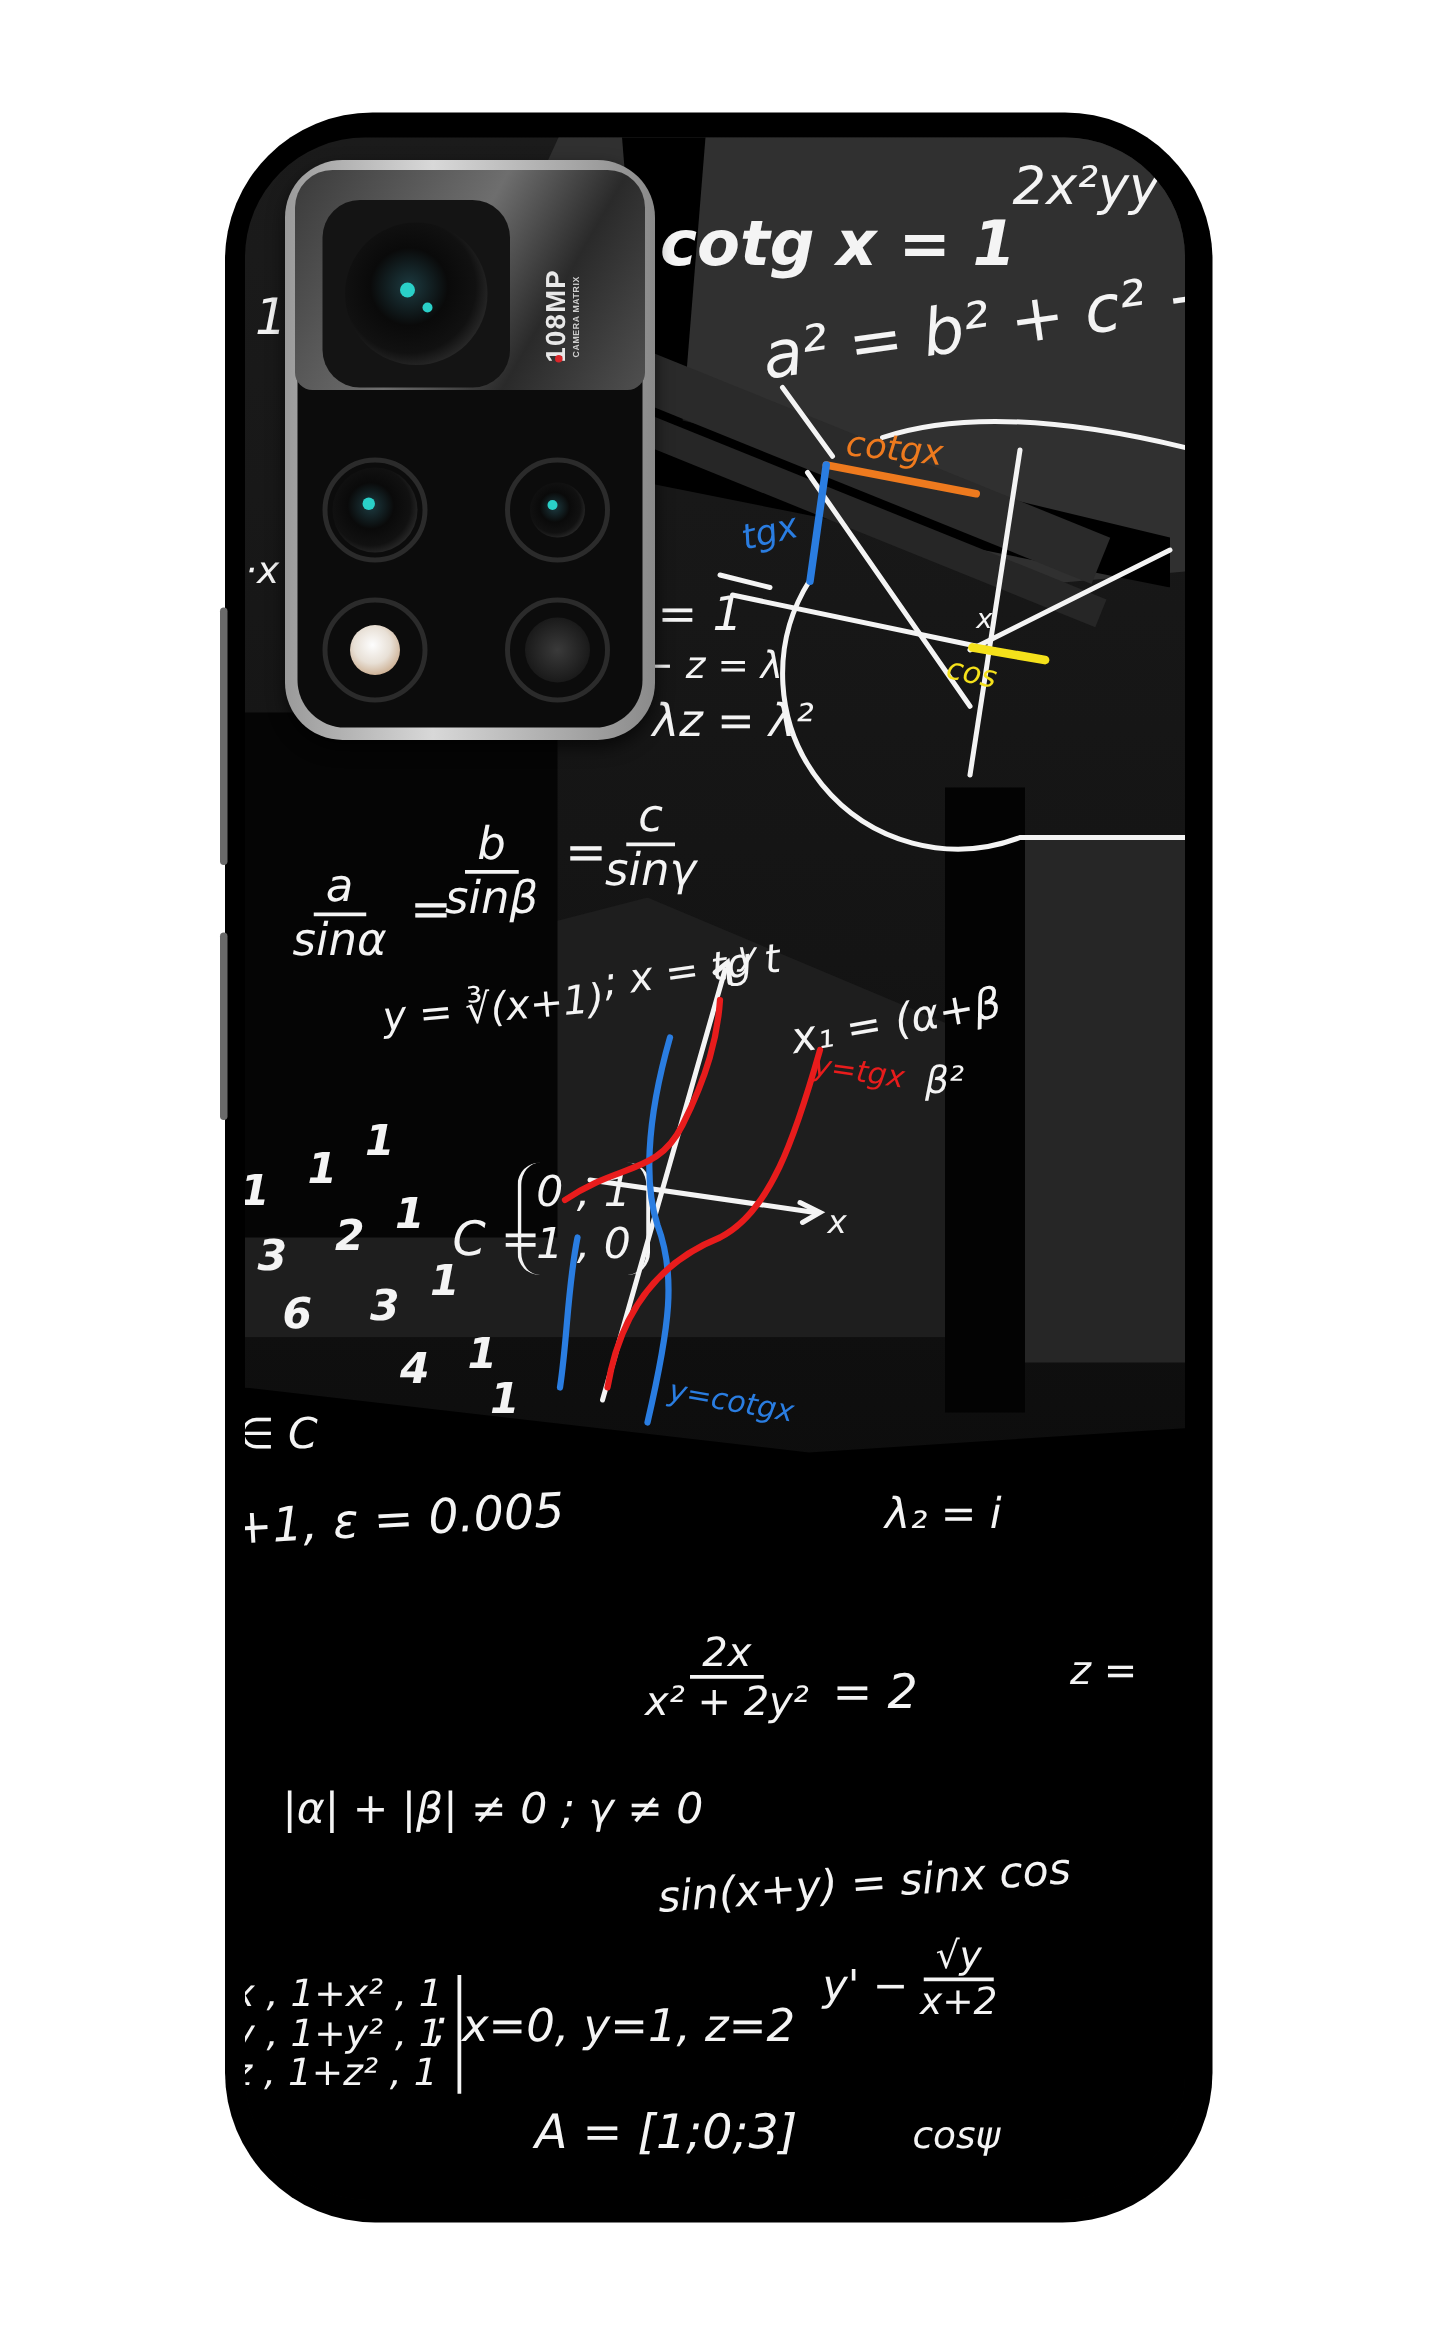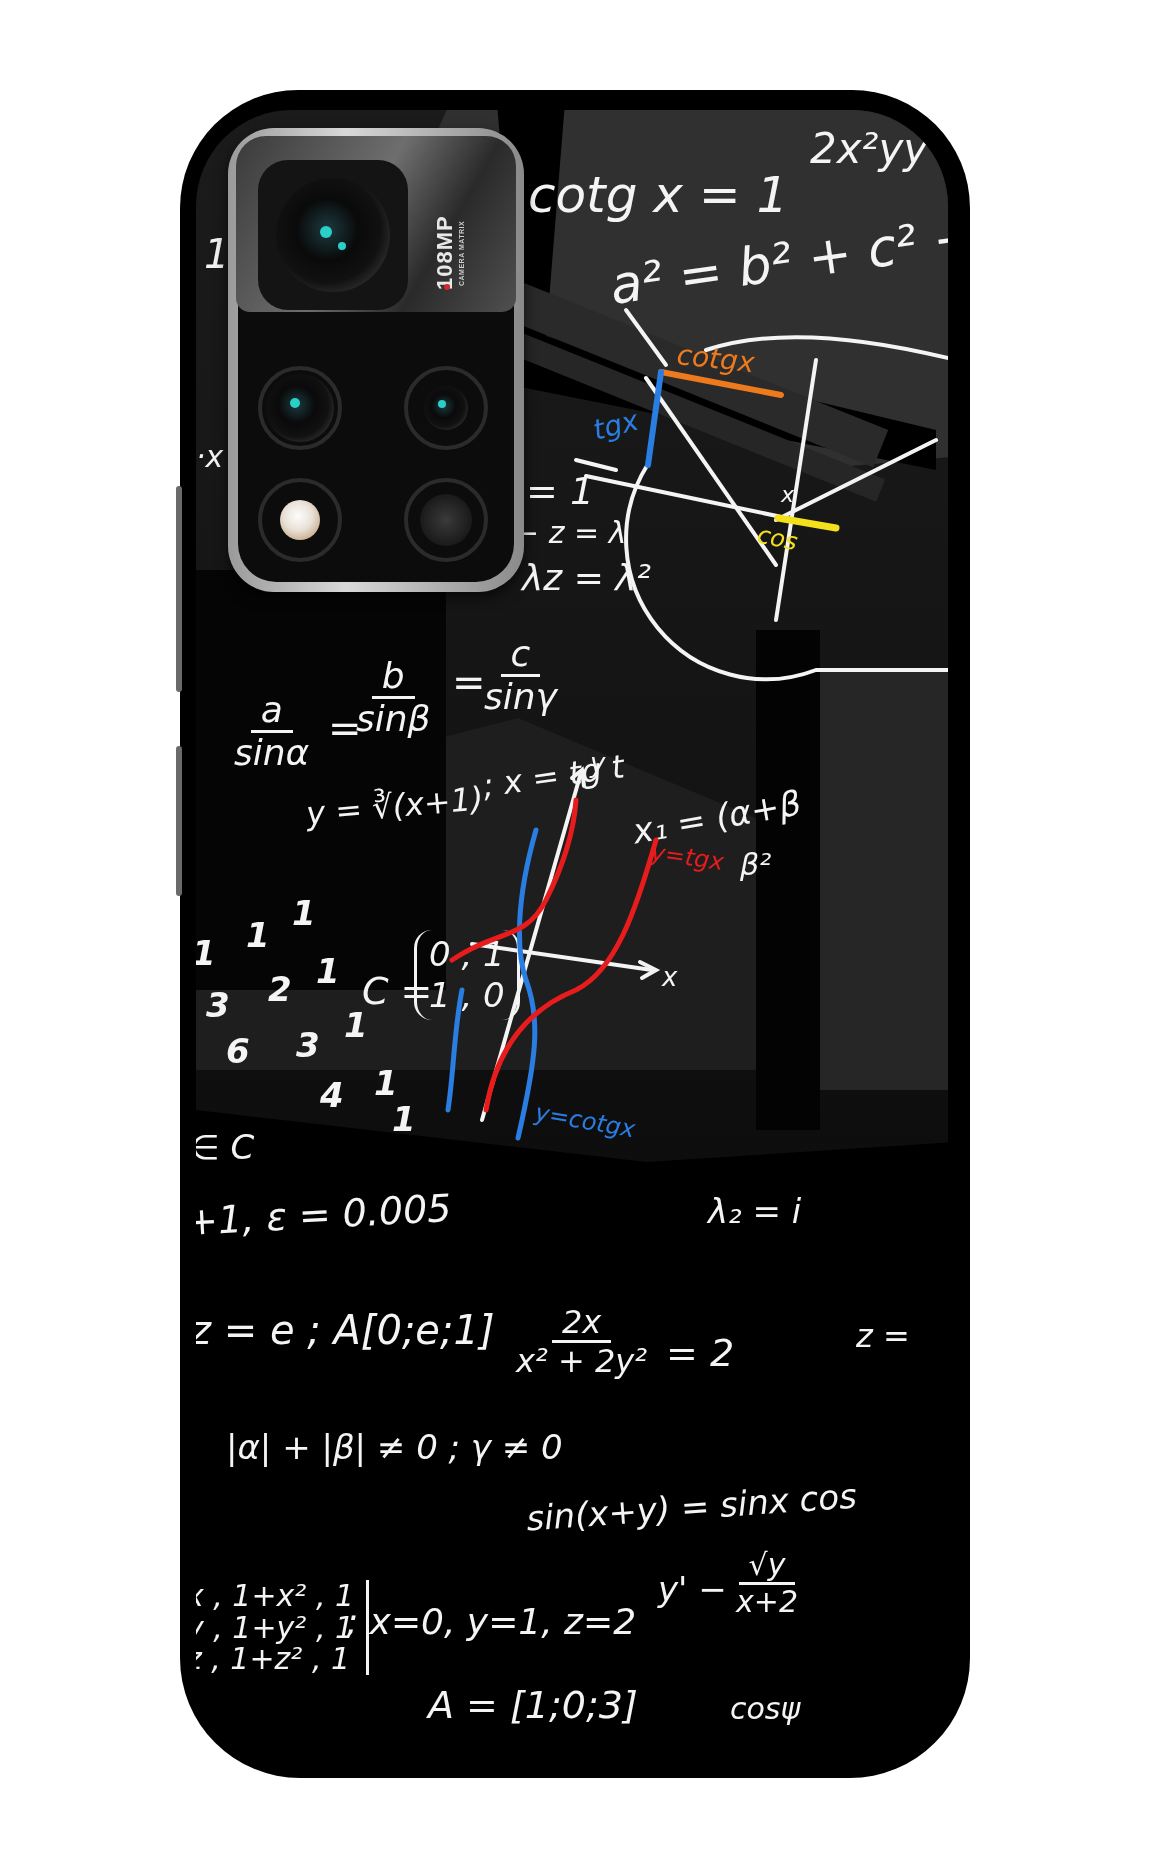--- a/index.html
+++ b/index.html
@@ -68,21 +68,21 @@
   <div class="dark" style="left:240px;top:200px;width:500px;height:200px;clip-path:polygon(0 0,100% 60%,100% 80%,0 30%);"></div>
   <div class="shade" style="left:280px;top:240px;width:420px;height:40px;transform:rotate(22deg);background:#2a2a2a;"></div>
   <div class="shade" style="left:280px;top:290px;width:420px;height:24px;transform:rotate(22deg);background:#262626;"></div>
   <div class="shade" style="left:-20px;top:520px;width:760px;height:440px;clip-path:polygon(0 40%,45% 20%,100% 60%,100% 100%,0 100%);background:#1e1e1e;"></div>
   <div class="dark" style="left:0;top:460px;width:250px;height:420px;background:#050505;"></div>
   <div class="shade" style="left:620px;top:560px;width:132px;height:420px;background:#262626;"></div>
   <div class="dark" style="left:560px;top:520px;width:64px;height:500px;background:#030303;"></div>
   <div class="dark" style="left:0;top:1000px;width:752px;height:650px;background:#000;clip-path:polygon(0 0,60% 8%,100% 5%,100% 100%,0 100%);"></div>
 
   <div class="chalk" style="left:614px;top:18px;font-size:42px;">2x²yy</div>
-  <div class="chalk" style="left:332px;top:60px;font-size:50px;">cotg x = 1</div>
+  <div class="chalk" style="left:332px;top:60px;font-size:50px;font-weight:bold;">cotg x = 1</div>
   <div class="chalk" style="left:418px;top:150px;font-size:52px;transform:rotate(-8deg);transform-origin:left bottom;">a² = b² + c² − 2</div>
   <div class="chalk" style="left:8px;top:124px;font-size:40px;">1</div>
   <div class="chalk" style="left:0px;top:332px;font-size:30px;">·x</div>
 
   <div class="chalk" style="left:330px;top:362px;font-size:38px;">= 1</div>
   <div class="chalk" style="left:318px;top:408px;font-size:30px;">− z = λ</div>
   <div class="chalk" style="left:326px;top:450px;font-size:36px;">λz = λ²</div>
 
 
   <div class="chalk frac" style="left:38px;top:582px;font-size:36px;">
@@ -121,21 +121,20 @@
   <div class="chalk" style="left:100px;top:918px;font-size:34px;font-weight:700;">3</div>
   <div class="chalk" style="left:148px;top:898px;font-size:34px;font-weight:700;">1</div>
   <div class="chalk" style="left:124px;top:968px;font-size:34px;font-weight:700;">4</div>
   <div class="chalk" style="left:178px;top:956px;font-size:34px;font-weight:700;">1</div>
   <div class="chalk" style="left:196px;top:992px;font-size:34px;font-weight:700;">1</div>
 
   <div class="chalk" style="left:-6px;top:1020px;font-size:34px;">∈ C</div>
   <div class="chalk" style="left:-10px;top:1086px;font-size:38px;transform:rotate(-3deg);">+1, ε = 0.005</div>
   <div class="chalk" style="left:512px;top:1084px;font-size:34px;">λ₂ = i</div>
 
-  <div class="chalk" style="left:-6px;top:1200px;font-size:40px;">z = e ; A[0;e;1]</div>
   <div class="chalk frac" style="left:320px;top:1196px;font-size:32px;justify-content:flex-end;">
     <span class="num">2x</span>
     <span class="den">x² + 2y²</span>
   </div>
   <div class="chalk" style="left:470px;top:1224px;font-size:38px;">= 2</div>
   <div class="chalk" style="left:660px;top:1210px;font-size:32px;">z =</div>
 
   <div class="chalk" style="left:30px;top:1320px;font-size:34px;">|α| + |β| ≠ 0 ; γ ≠ 0</div>
   <div class="chalk" style="left:330px;top:1380px;font-size:34px;transform:rotate(-4deg);">sin(x+y) = sinx cos</div>
 

